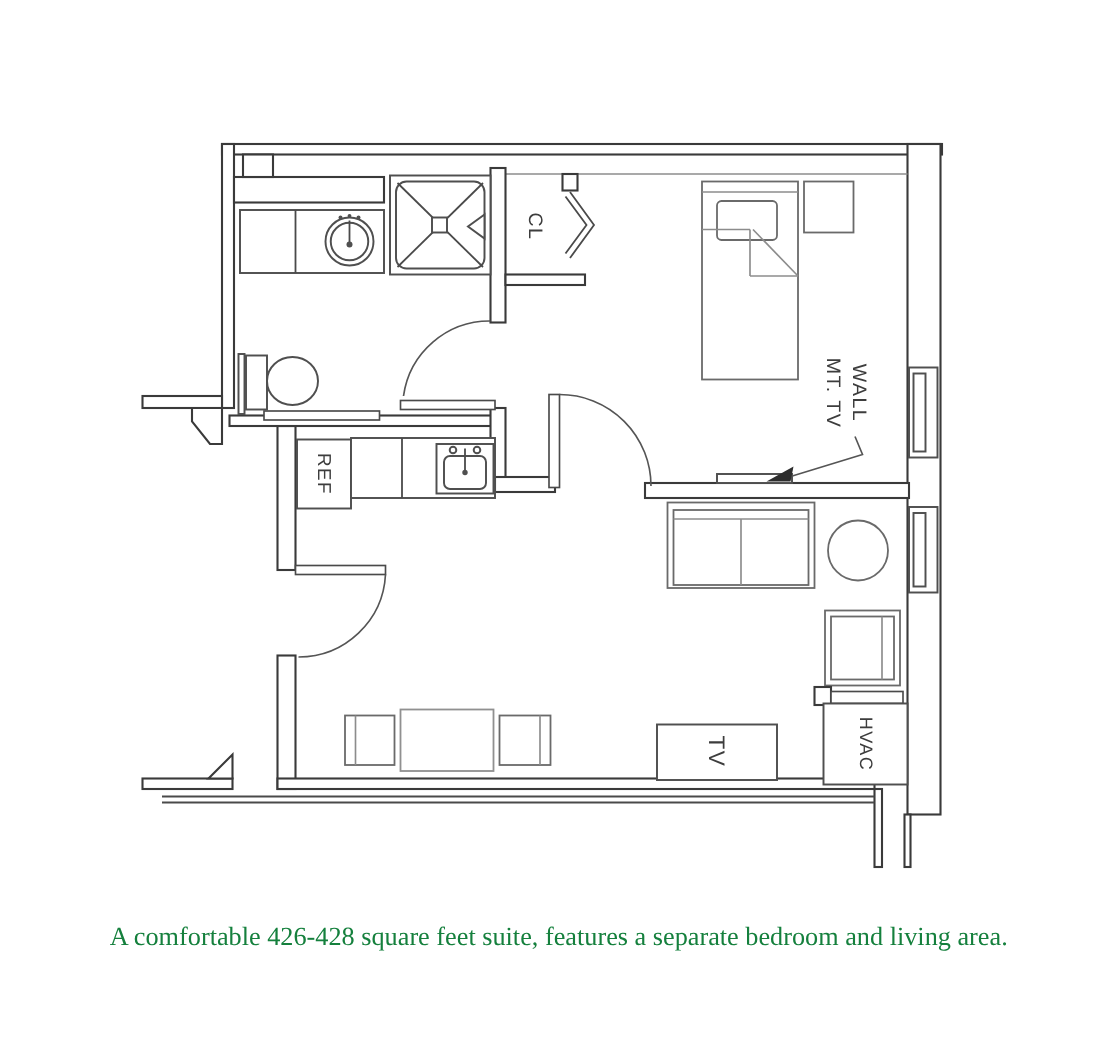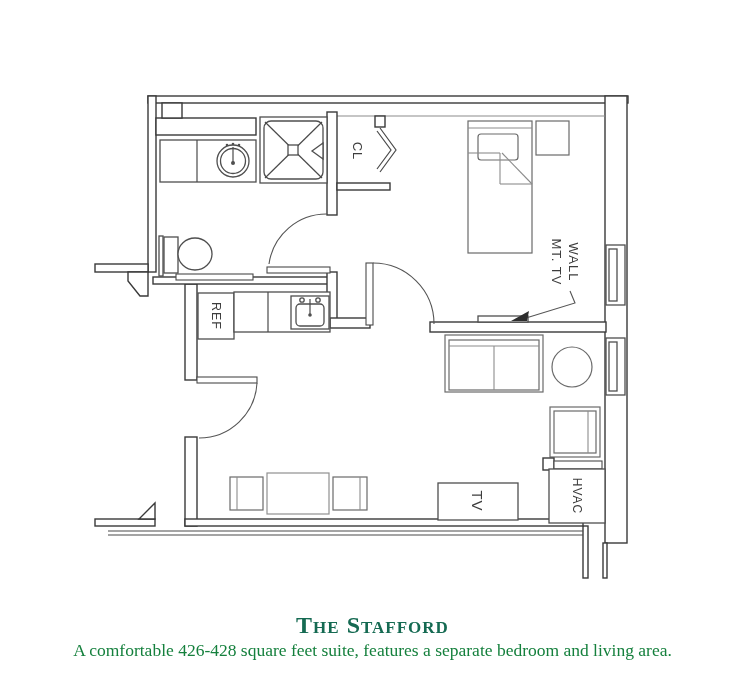--- a/index.html
+++ b/index.html
@@ -208,17 +208,16 @@
     <text class="plan-label" x="357" y="151" font-size="13" text-anchor="middle" dominant-baseline="central" transform="rotate(90,357,151)">CL</text>
     <text class="plan-label" x="216" y="316" font-size="12.5" text-anchor="middle" dominant-baseline="central" transform="rotate(90,216,316)">REF</text>
     <text class="plan-label" x="573" y="262" font-size="13" text-anchor="middle" dominant-baseline="central" transform="rotate(90,573,262)">WALL</text>
     <text class="plan-label" x="556" y="262" font-size="13" text-anchor="middle" dominant-baseline="central" transform="rotate(90,556,262)">MT. TV</text>
     <text class="plan-label" x="477" y="501" font-size="15" text-anchor="middle" dominant-baseline="central" transform="rotate(90,477,501)">TV</text>
     <text class="plan-label" x="577" y="496" font-size="12" text-anchor="middle" dominant-baseline="central" transform="rotate(90,577,496)">HVAC</text>
   </g>
 </svg>
 
   <div class="caption">
-    <div class="title" style="color: rgb(21, 106, 82);">The Stafford</div>
     <div class="subtitle">A comfortable 426-428 square feet suite, features a separate bedroom and living area.</div>
   </div>
 
 </div>
 
 </body></html>

